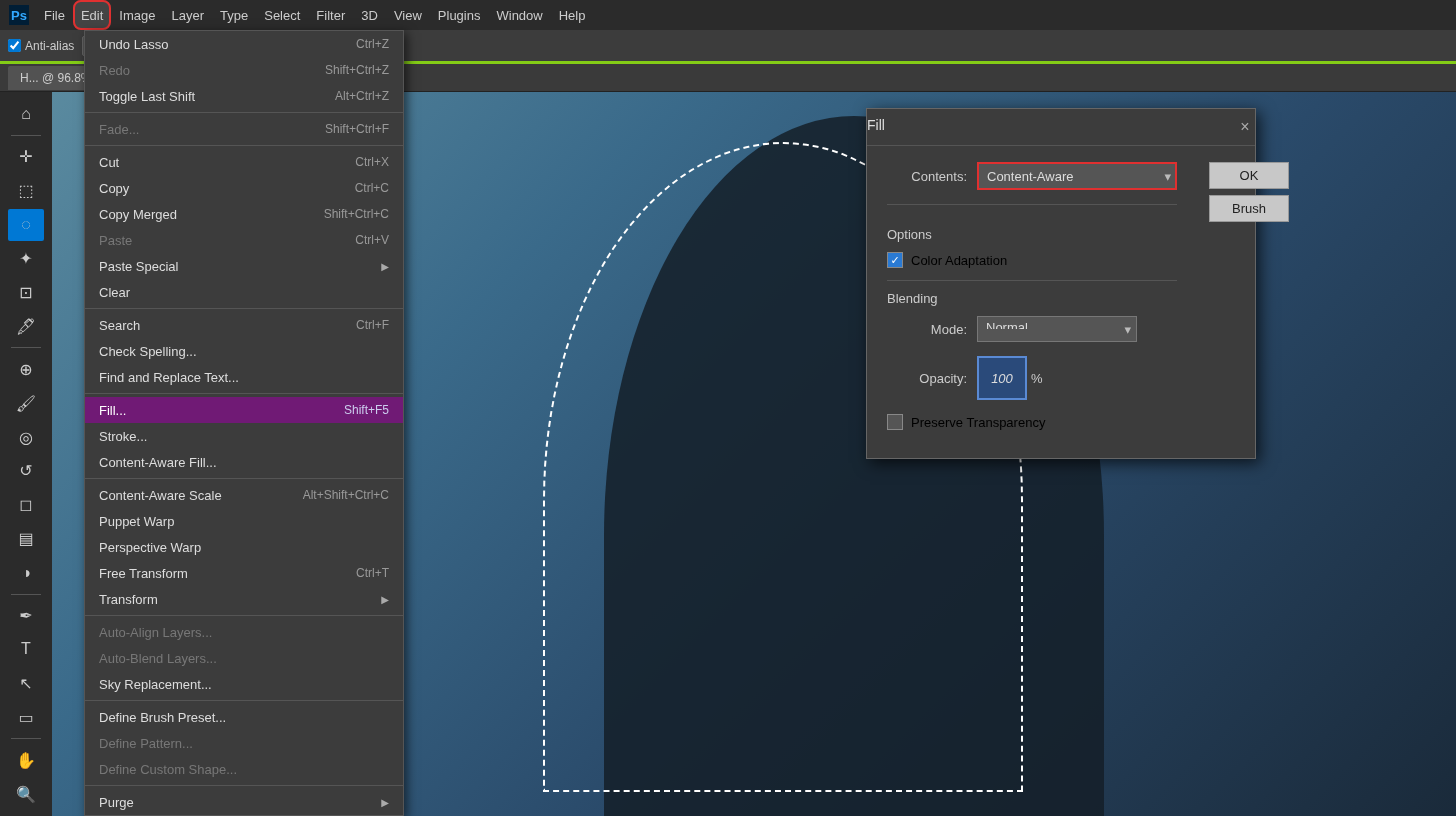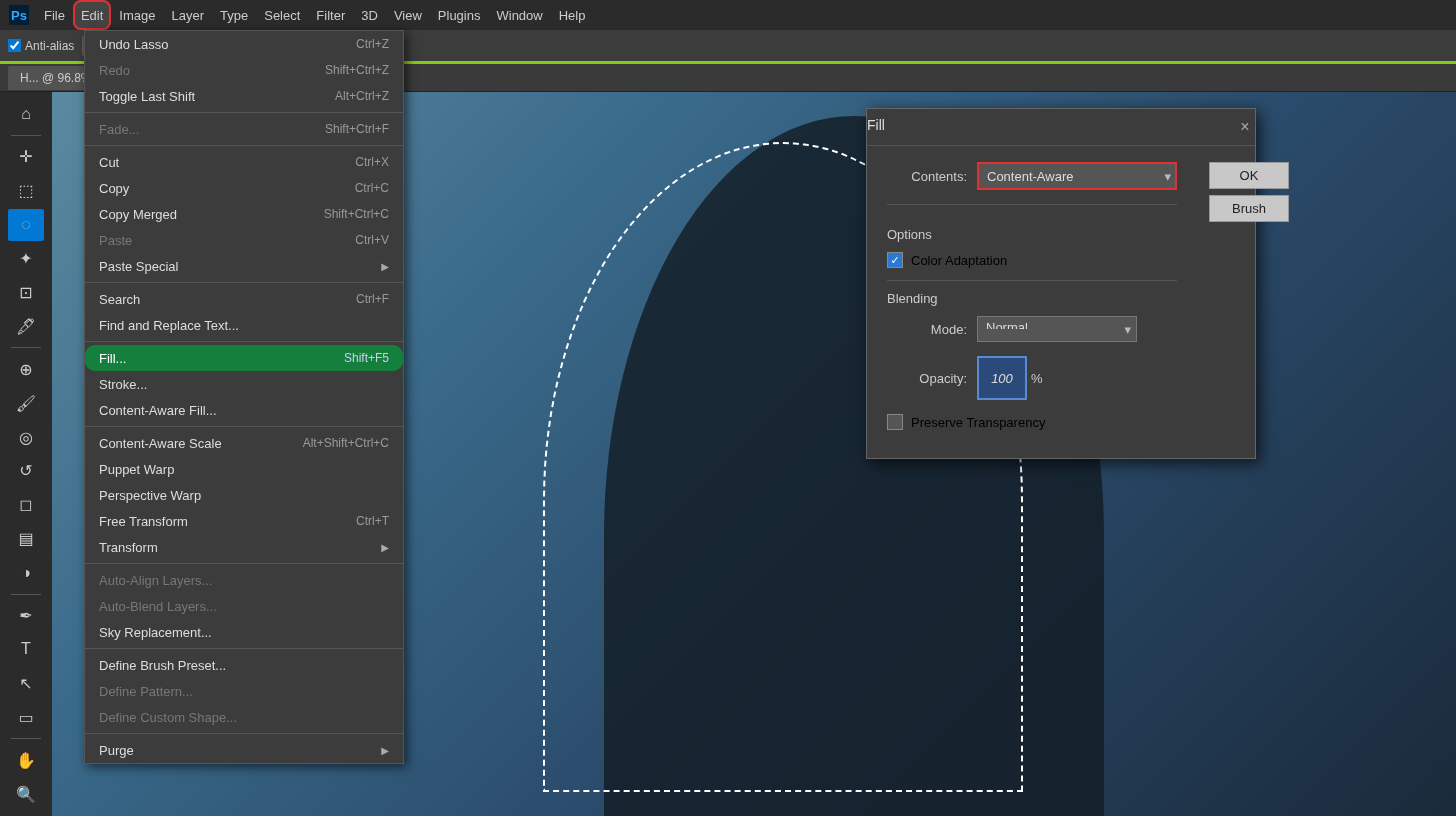--- a/index.html
+++ b/index.html
@@ -193,23 +193,22 @@
       display: flex;
       align-items: center;
       justify-content: space-between;
       padding: 5px 14px 5px 14px;
       color: #ddd;
       font-size: 13px;
       cursor: pointer;
       height: 26px;
     }
     .dropdown-item.active {
-      background: #15803d;
+      background: #701a75;
       color: white;
-      border-radius: 10px;
     }
     .dropdown-item.disabled { color: #777; cursor: default; }
     .dropdown-shortcut {
       color: #999;
       font-size: 12px;
       margin-left: 20px;
     }
     .dropdown-item.active .dropdown-shortcut { color: #cce; }
     .dropdown-arrow {
       font-size: 10px;
@@ -503,24 +502,30 @@
     <span class="dropdown-shortcut">Shift+Ctrl+C</span>
   </div>
   <div class="dropdown-item disabled">
     <span>Paste</span>
     <span class="dropdown-shortcut">Ctrl+V</span>
   </div>
   <div class="dropdown-item">
     <span>Paste Special</span>
     <span class="dropdown-arrow">▶</span>
   </div>
+  <div class="dropdown-item">
+    <span>Clear</span>
+  </div>
   <div class="dropdown-divider"></div>
   <div class="dropdown-item">
     <span>Search</span>
     <span class="dropdown-shortcut">Ctrl+F</span>
+  </div>
+  <div class="dropdown-item">
+    <span>Check Spelling...</span>
   </div>
   <div class="dropdown-item">
     <span>Find and Replace Text...</span>
   </div>
   <div class="dropdown-divider"></div>
   <div class="dropdown-item active">
     <span>Fill...</span>
     <span class="dropdown-shortcut">Shift+F5</span>
   </div>
   <div class="dropdown-item">

